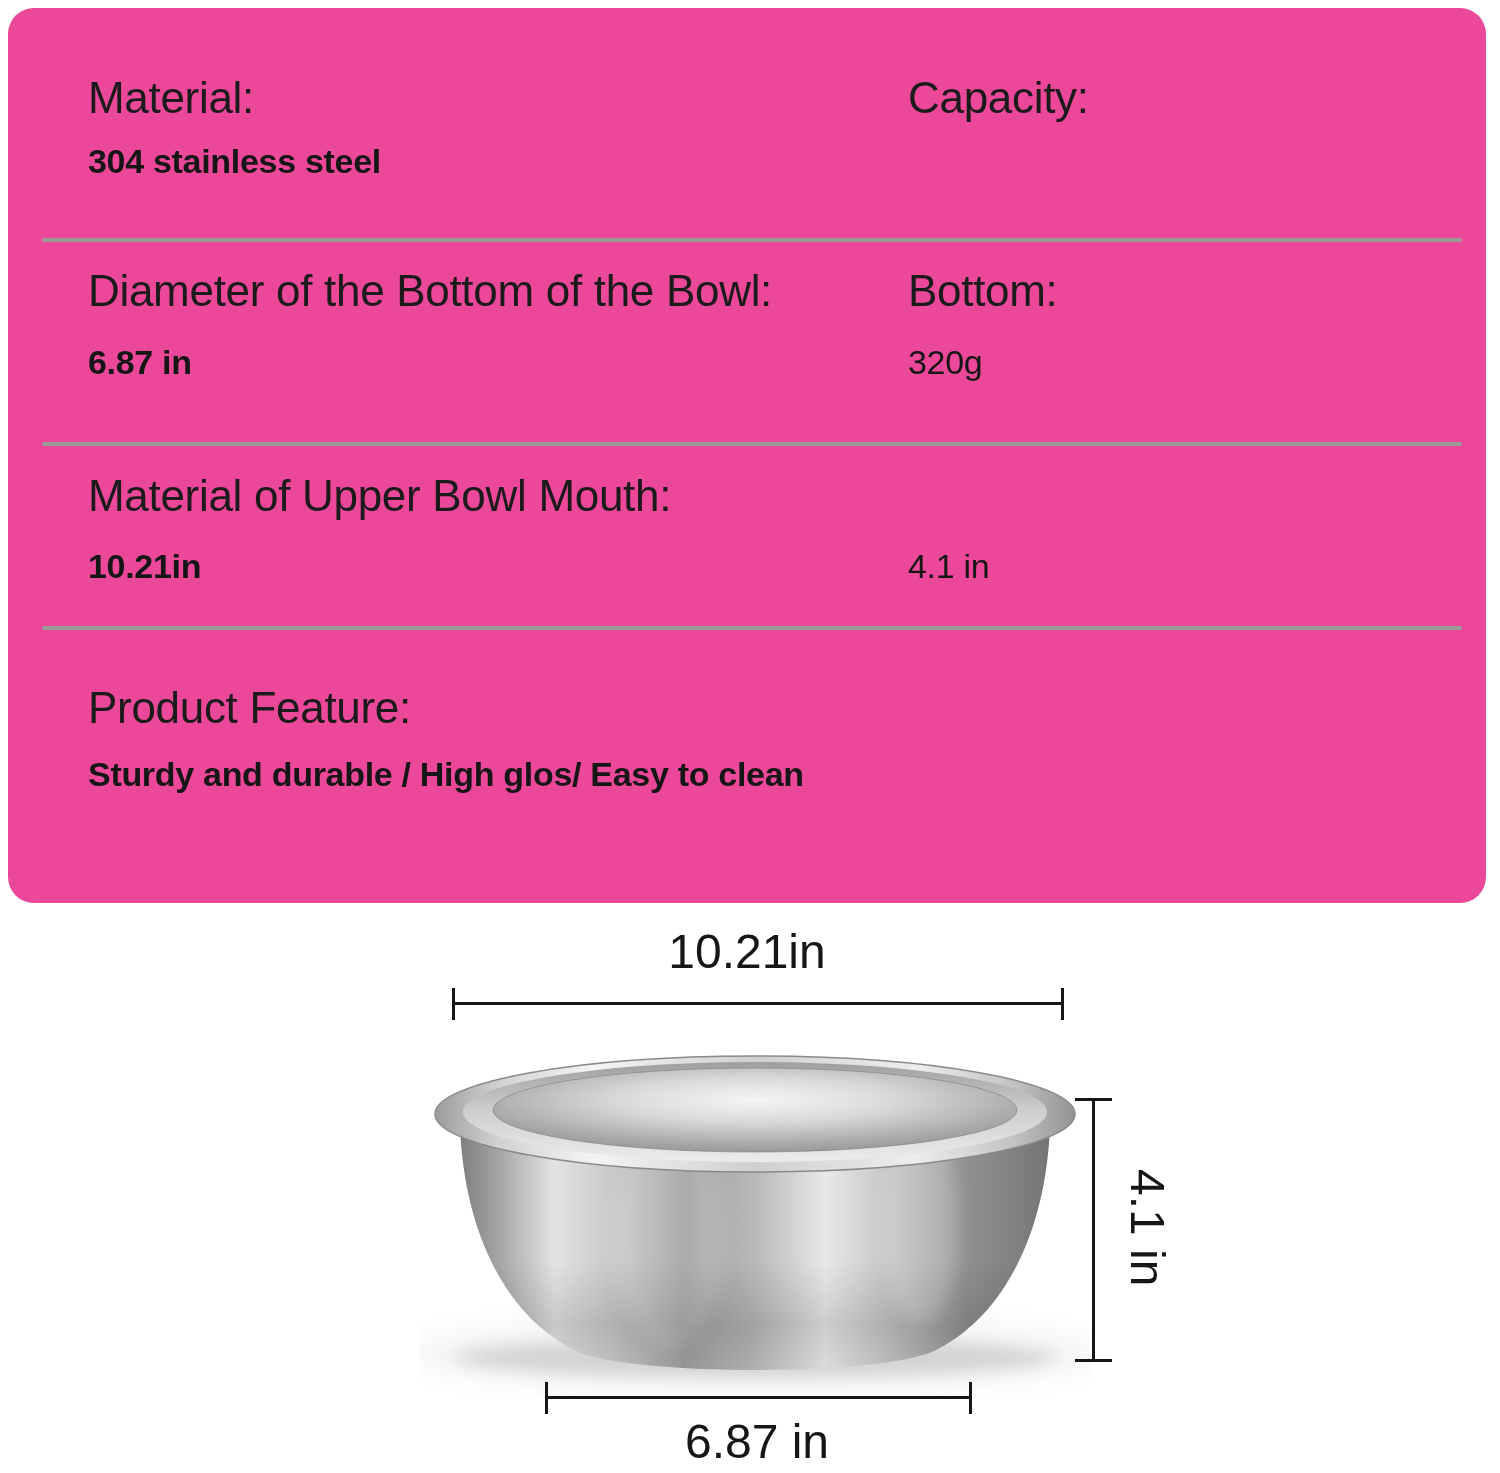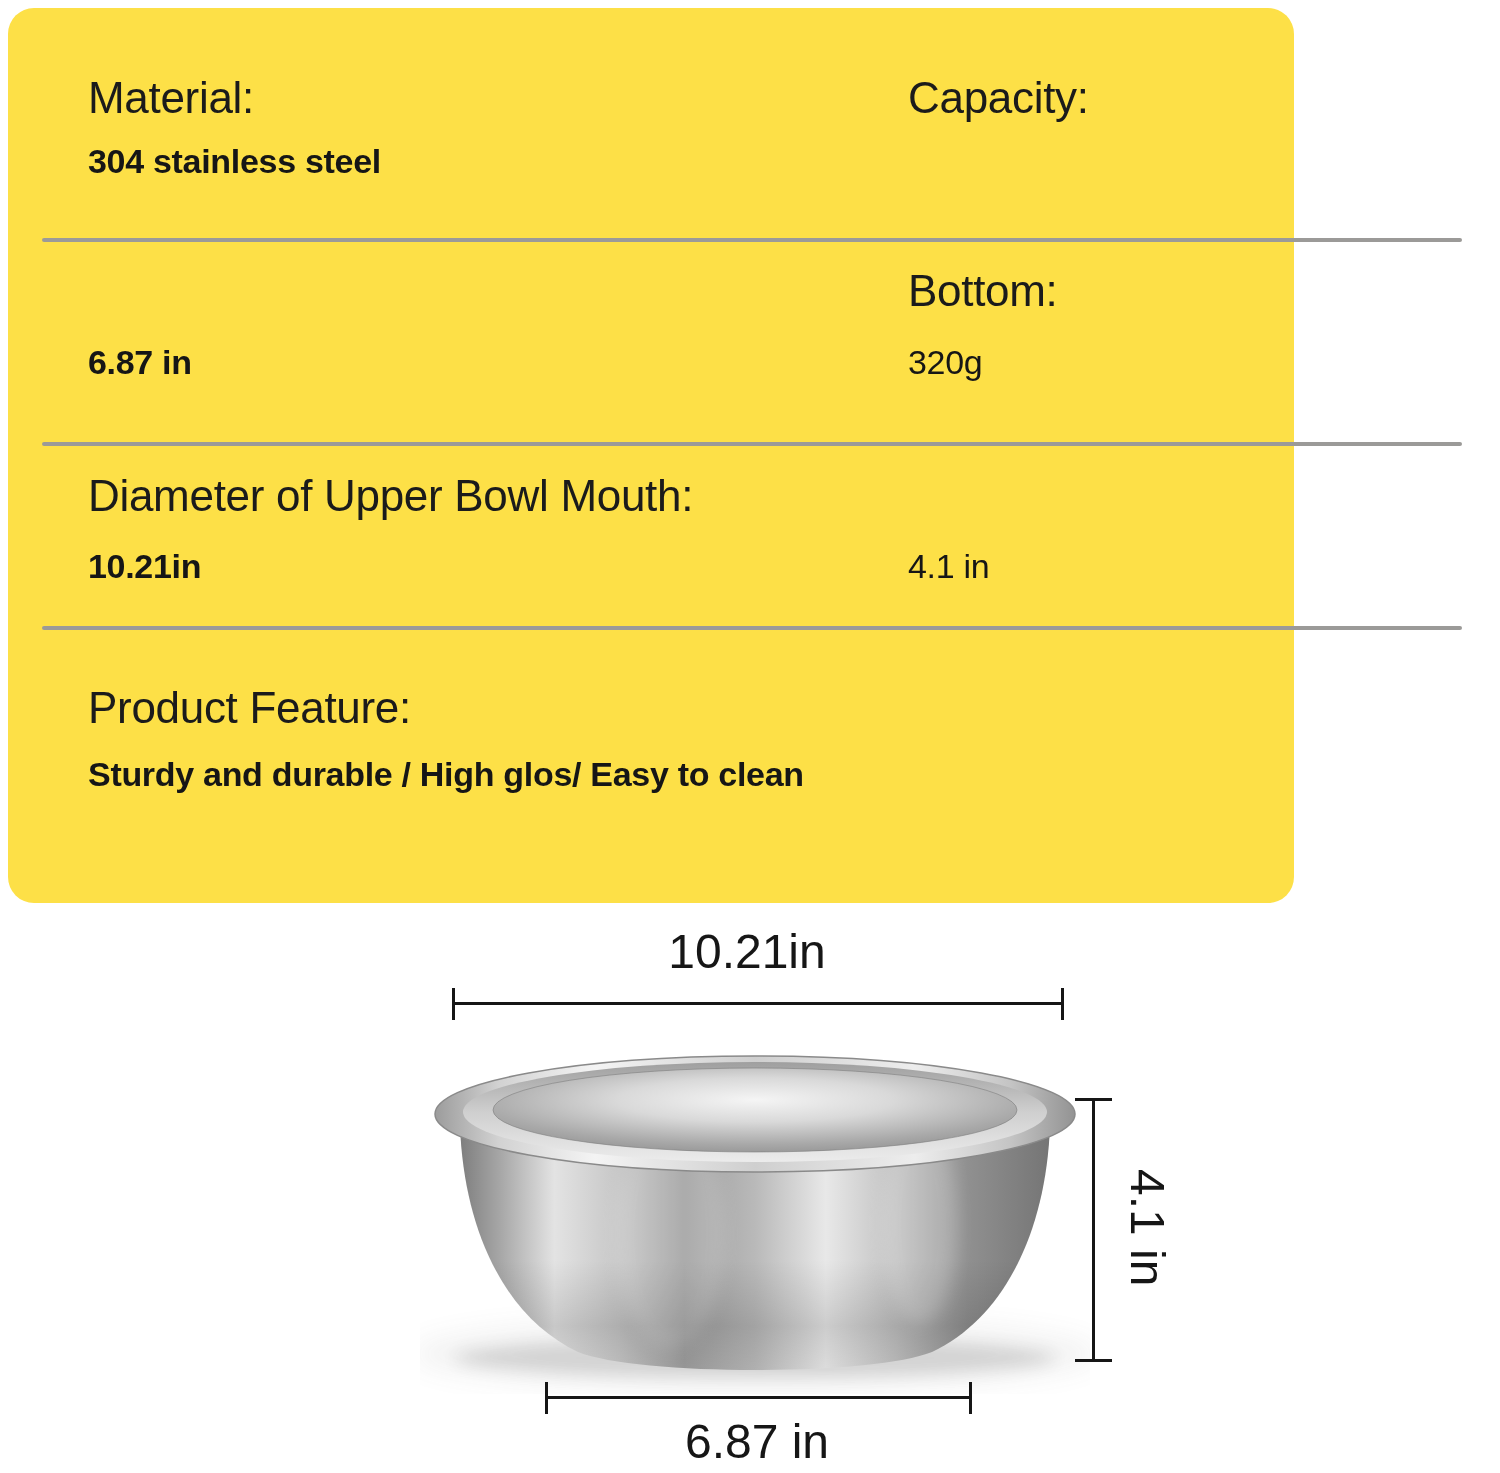--- a/index.html
+++ b/index.html
@@ -10,22 +10,22 @@
     color:#1b1b1b;
     position:relative;
     overflow:hidden;
   }
   .page{position:absolute;inset:0;}
 
   
   .spec-panel{
     position:absolute;
     left:8px; top:8px;
-    width:1286px; height:895px;
-    background:#fde047;
+    width:1478px; height:895px;
+    background:#ec4899;
     border-radius:26px;
   }
   .cell{
     position:absolute;
     white-space:nowrap;
     line-height:1.15;
   }
   .label{
     font-size:44px;
     font-weight:400;
@@ -107,27 +107,28 @@
 <div class="page">
 
   <section class="spec-panel">
 
     <div class="cell label c-left" style="top:65px">Material:</div>
     <div class="cell value c-left" style="top:134px">304 stainless steel</div>
     <div class="cell label c-right" style="top:65px">Capacity:</div>
 
     <div class="divider" style="top:230px"></div>
 
+    <div class="cell label c-left" style="top:258px">Diameter of the Bottom of the Bowl:</div>
     <div class="cell value c-left" style="top:335px">6.87 in</div>
     <div class="cell label c-right" style="top:258px">Bottom:</div>
     <div class="cell value regular c-right" style="top:335px">320g</div>
 
     <div class="divider" style="top:434px"></div>
 
-    <div class="cell label c-left" style="top:463px">Diameter of Upper Bowl Mouth:</div>
+    <div class="cell label c-left" style="top:463px">Material of Upper Bowl Mouth:</div>
     <div class="cell value c-left" style="top:539px">10.21in</div>
     <div class="cell value regular c-right" style="top:539px">4.1 in</div>
 
     <div class="divider" style="top:618px"></div>
 
     <div class="cell value c-left" style="top:747px">Sturdy and durable / High glos/ Easy to clean</div>
     <div class="cell label c-left" style="top:675px">Product Feature:</div>
 
   </section>
 

